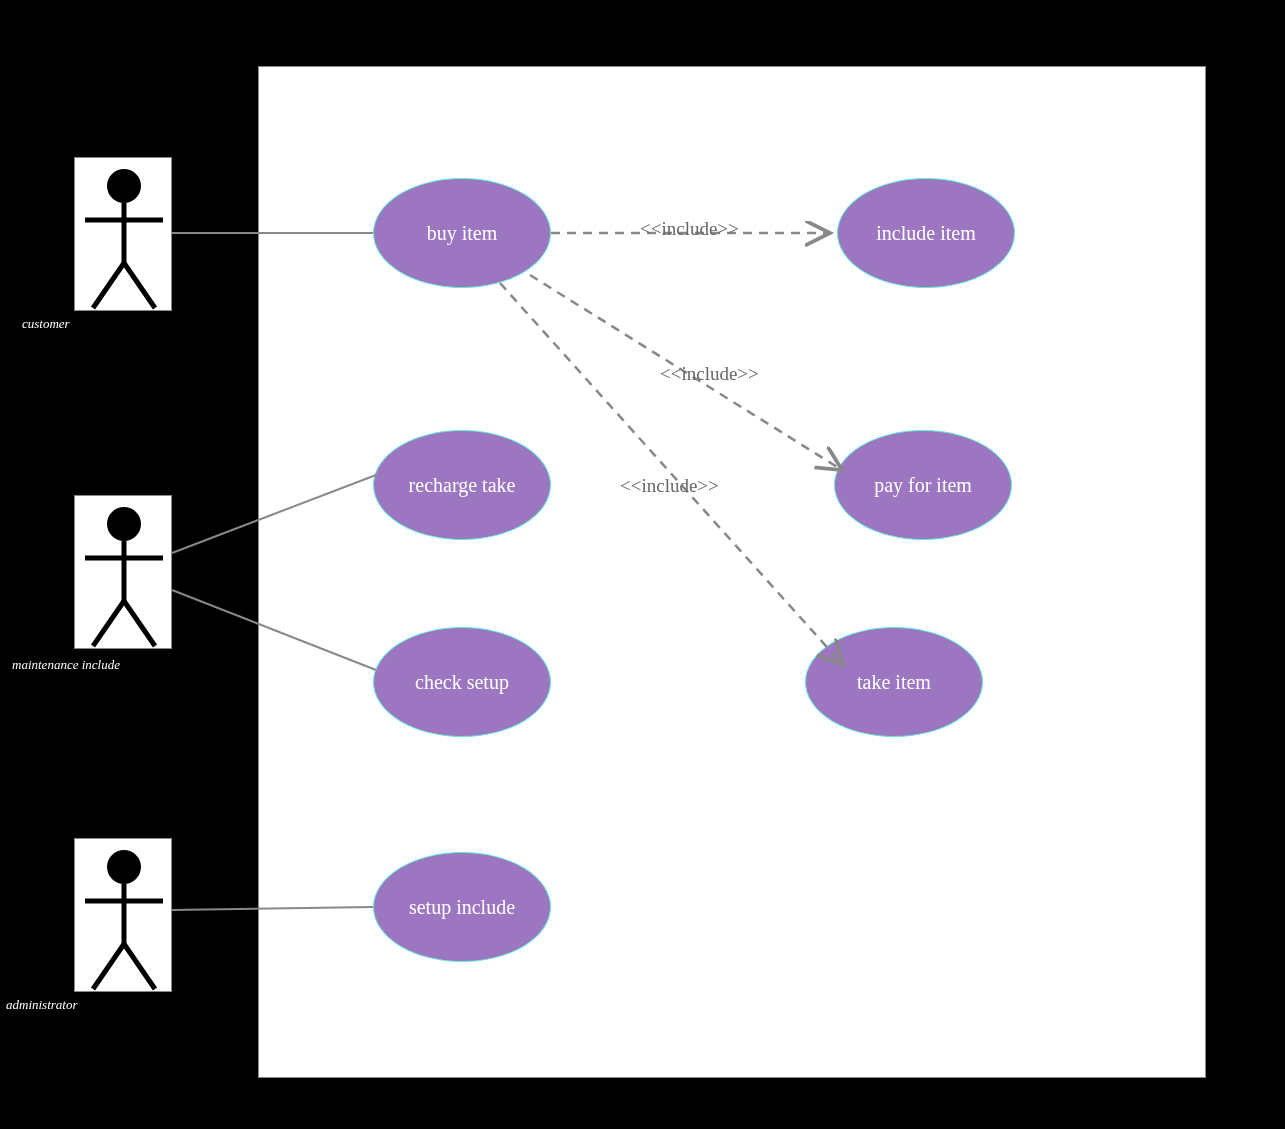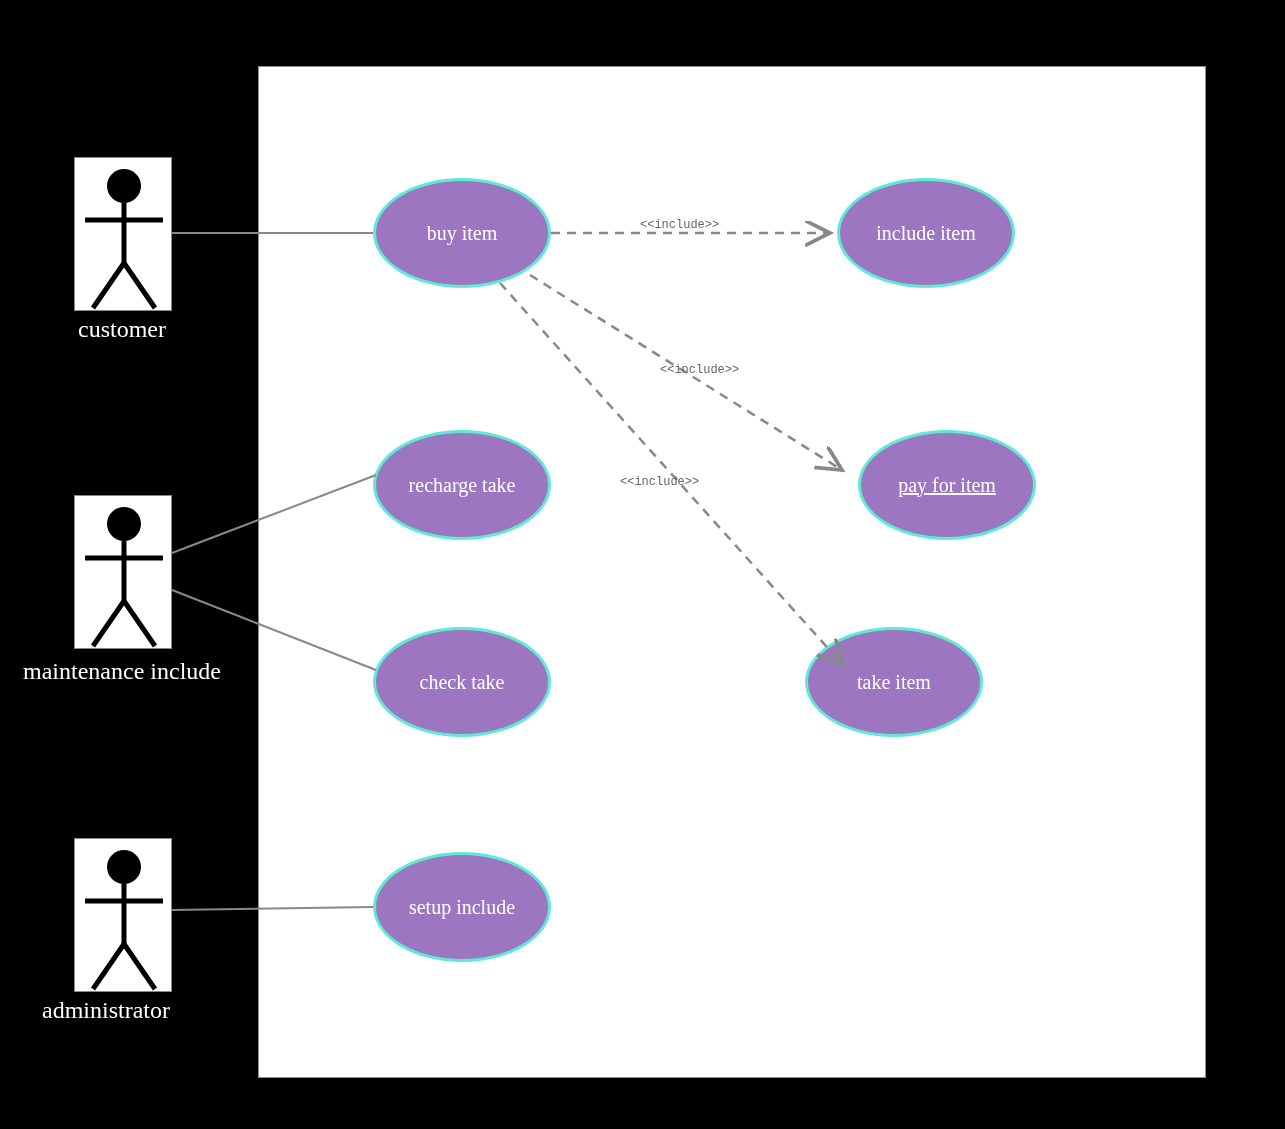--- a/index.html
+++ b/index.html
@@ -24,46 +24,45 @@
       background: #fff;
       border: 1px solid #888;
     }
     .actor-svg {
       display: block;
       margin: 0 auto;
     }
     .actor-label {
       position: absolute;
       color: #fff;
-      font-size: 24px;
-      text-align: center;
+      font-size: 13px;
       width: 200px;
+      font-style: italic;
     }
     .usecase {
       position: absolute;
       background: #9d76c2;
-      border: 3px solid #5eead4;
+      border: 1px solid #5eead4;
       border-radius: 50%;
       display: flex;
       align-items: center;
       justify-content: center;
       color: #fff;
       font-size: 20px;
       text-align: center;
     }
     .connector {
       position: absolute;
       pointer-events: none;
     }
     .include-label {
       position: absolute;
       color: #666;
-      font-size: 12px;
+      font-size: 19px;
       background: transparent;
-      font-family: Liberation Mono, monospace;
     }
   </style>
 </head>
 <body>
 
 <div class="system-box" style="left:258px; top:66px; width:948px; height:1012px;"></div>
 
 <div class="actor-box" style="left:74px; top:157px; width:98px; height:154px;">
   <svg class="actor-svg" width="98" height="154" viewBox="0 0 98 154">
     <circle cx="49" cy="28" r="17" fill="#000"></circle>
@@ -97,29 +96,29 @@
 </div>
 <div class="actor-label" style="left:6px; top:997px;">administrator</div>
 
 <div class="usecase" style="left:373px; top:178px; width:178px; height:110px;">
   <span>buy item</span>
 </div>
 <div class="usecase" style="left:373px; top:430px; width:178px; height:110px;">
   <span>recharge take</span>
 </div>
 <div class="usecase" style="left:373px; top:627px; width:178px; height:110px;">
-  <span>check take</span>
+  <span>check setup</span>
 </div>
 <div class="usecase" style="left:373px; top:852px; width:178px; height:110px;">
   <span style="line-height:1.2;">setup include</span>
 </div>
 <div class="usecase" style="left:837px; top:178px; width:178px; height:110px;">
   <span>include item</span>
 </div>
-<div class="usecase" style="left:858px; top:430px; width:178px; height:110px;text-decoration:underline;">
+<div class="usecase" style="left:834px; top:430px; width:178px; height:110px;">
   <span>pay for item</span>
 </div>
 <div class="usecase" style="left:805px; top:627px; width:178px; height:110px;">
   <span>take item</span>
 </div>
 
 <svg class="connector" style="left:0; top:0; width:1285px; height:1129px;">
   <line x1="172" y1="233" x2="373" y2="233" stroke="#888" stroke-width="2"></line>
 </svg>
 <svg class="connector" style="left:0; top:0; width:1285px; height:1129px;">

